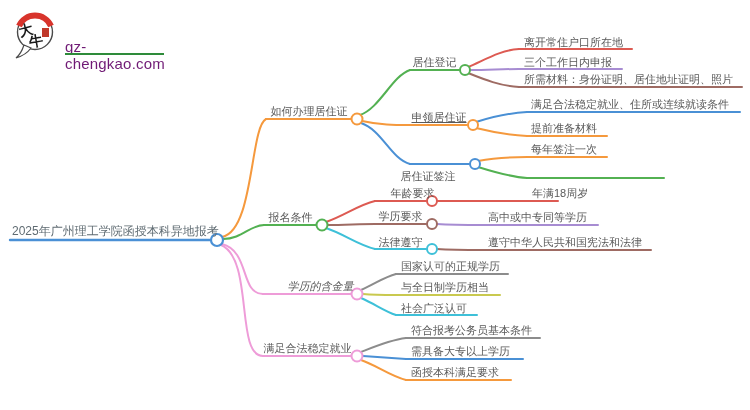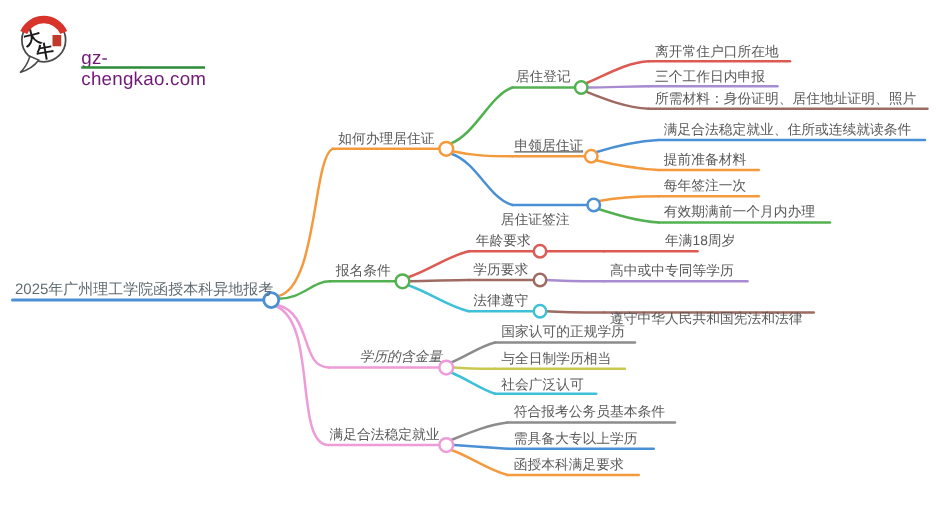--- a/index.html
+++ b/index.html
@@ -122,29 +122,28 @@
   <div class="lbl center" style="left:264px;top:105px;width:90px;">如何办理居住证</div>
   <div class="lbl center" style="left:408px;top:56px;width:53px;">居住登记</div>
   <div class="lbl" style="left:524px;top:36px;">离开常住户口所在地</div>
   <div class="lbl" style="left:524px;top:56px;">三个工作日内申报</div>
   <div class="lbl" style="left:524px;top:73px;">所需材料：身份证明、居住地址证明、照片</div>
   <div class="lbl center" style="left:408px;top:111px;width:62px;text-decoration:underline;">申领居住证</div>
   <div class="lbl" style="left:531px;top:98px;">满足合法稳定就业、住所或连续就读条件</div>
   <div class="lbl" style="left:531px;top:122px;">提前准备材料</div>
   <div class="lbl center" style="left:396px;top:150px;width:64px;margin-top:20px;">居住证签注</div>
   <div class="lbl" style="left:531px;top:143px;">每年签注一次</div>
-  <div class="lbl" style="left:531px;top:164px;">有效期满前一个月内办理</div>
 
   <div class="lbl center" style="left:263px;top:211px;width:55px;">报名条件</div>
-  <div class="lbl center" style="left:376px;top:187px;width:53px;">年龄要求</div>
+  <div class="lbl center" style="left:386px;top:187px;width:53px;">年龄要求</div>
   <div class="lbl" style="left:488px;top:187px;margin-left:44px;">年满18周岁</div>
   <div class="lbl center" style="left:374px;top:210px;width:53px;">学历要求</div>
   <div class="lbl" style="left:488px;top:211px;">高中或中专同等学历</div>
-  <div class="lbl center" style="left:374px;top:236px;width:53px;font-family:Liberation Mono, monospace;">法律遵守</div>
-  <div class="lbl" style="left:488px;top:236px;margin-top:13px;">遵守中华人民共和国宪法和法律</div>
+  <div class="lbl center" style="left:374px;top:236px;width:53px;">法律遵守</div>
+  <div class="lbl" style="left:488px;top:236px;">遵守中华人民共和国宪法和法律</div>
 
   <div class="lbl center" style="left:276px;top:280px;width:89px;font-style:italic;">学历的含金量</div>
   <div class="lbl" style="left:401px;top:260px;">国家认可的正规学历</div>
   <div class="lbl" style="left:401px;top:281px;">与全日制学历相当</div>
   <div class="lbl" style="left:401px;top:302px;">社会广泛认可</div>
 
   <div class="lbl center" style="left:263px;top:342px;width:89px;">满足合法稳定就业</div>
   <div class="lbl" style="left:411px;top:324px;">符合报考公务员基本条件</div>
   <div class="lbl" style="left:411px;top:345px;">需具备大专以上学历</div>
   <div class="lbl" style="left:411px;top:366px;">函授本科满足要求</div>

